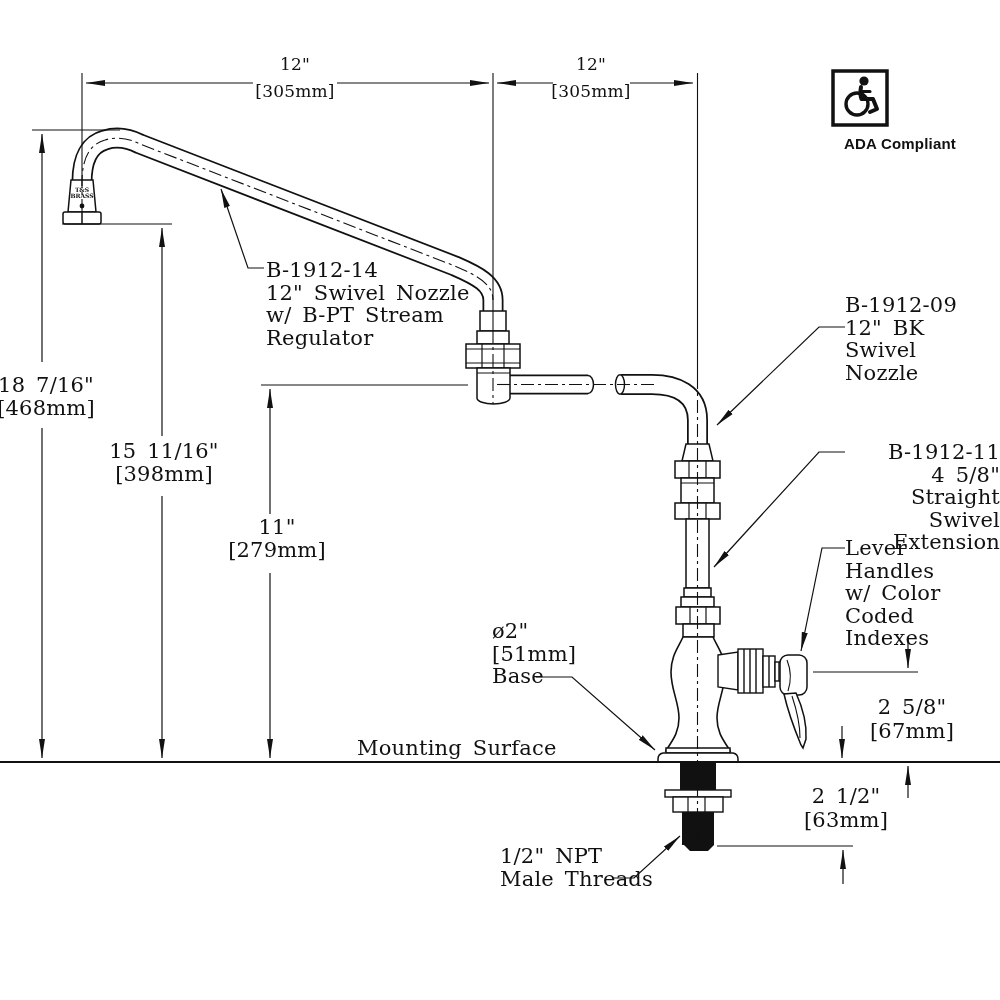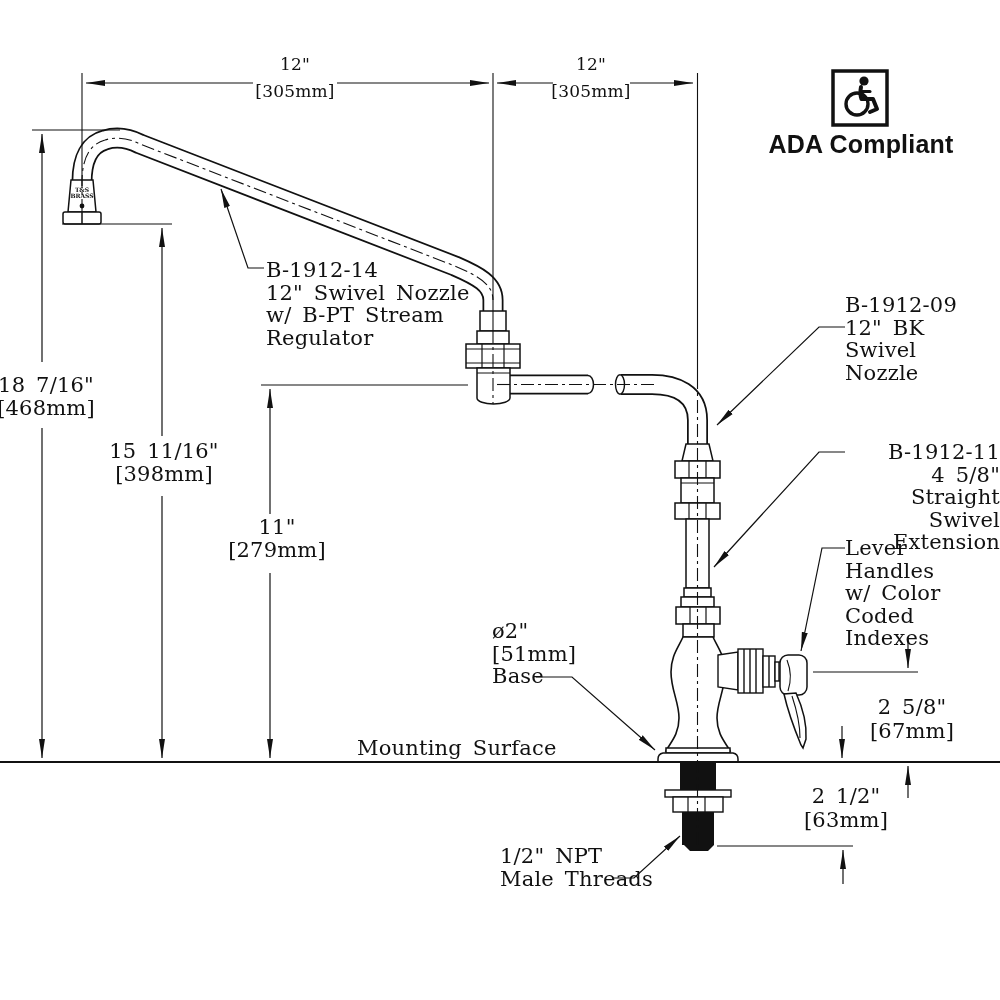--- a/index.html
+++ b/index.html
@@ -5,22 +5,22 @@
   html,body{margin:0;padding:0;background:#fff;}
   #stage{position:relative;width:1000px;height:1000px;background:#fff;overflow:hidden;
          font-family:"DejaVu Serif", serif;color:#111;}
   #lines{position:absolute;left:0;top:0;width:1000px;height:1000px;}
   .lbl{position:absolute;white-space:pre-line;font-size:21px;line-height:22.5px;
        letter-spacing:.2px;word-spacing:4px;color:#111;}
   .ctr{transform:translateX(-50%);text-align:center;}
   .dim2{font-size:17px;line-height:27px;}
   .tiny{font-size:6px;line-height:5.5px;font-weight:bold;letter-spacing:0;word-spacing:0;
         transform:translateX(-50%);text-align:center;}
-  .ada{font-family:"Liberation Sans", sans-serif;font-weight:bold;font-size:25px;
-       letter-spacing:.2px;word-spacing:0;white-space:nowrap;}
+  .ada{font-family:"Liberation Sans", sans-serif;font-weight:bold;font-size:15px;
+       letter-spacing:.2px;word-spacing:0;white-space:nowrap;margin-left:39px;}
 </style>
 </head>
 <body>
 
 <div id="stage">
 
   <svg id="lines" viewBox="0 0 1000 1000">
     <defs>
       <marker id="arr" markerUnits="userSpaceOnUse" markerWidth="20" markerHeight="8" refX="19" refY="4" orient="auto-start-reverse">
         <polygon points="0,1 19,4 0,7" fill="#111"></polygon>

